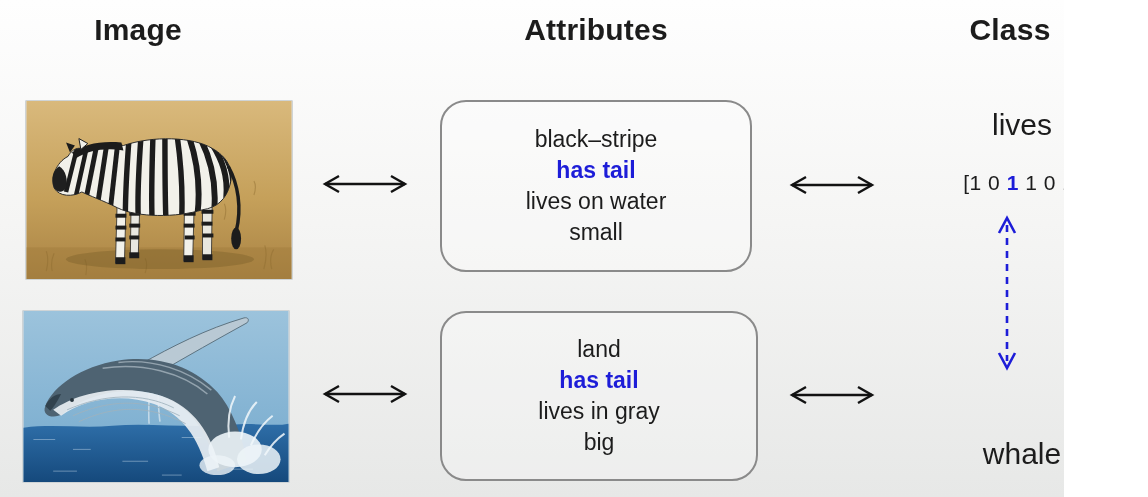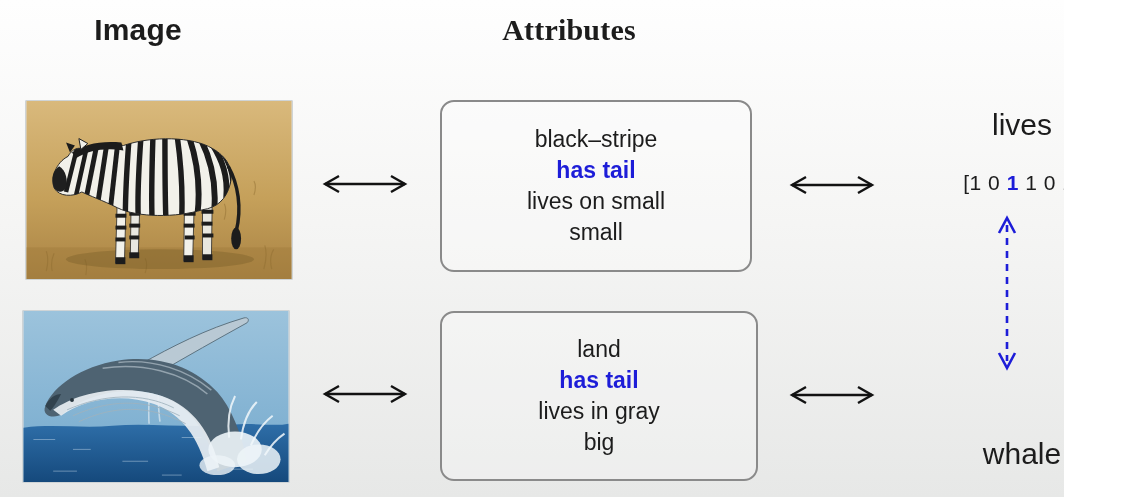--- a/index.html
+++ b/index.html
@@ -14,33 +14,33 @@
   .canvas{
     position:relative;width:1064px;height:497px;
     background:linear-gradient(to bottom,#fefefe 0%,#f5f5f4 45%,#e7e8e7 100%);
     overflow:hidden;
   }
   .hdr{
     position:absolute;width:200px;text-align:center;
     font-size:30px;font-weight:700;color:var(--ink);letter-spacing:.2px;
   }
   .hdr-image{left:38px;top:13px;}
-  .hdr-attributes{left:469px;top:13px;font-family:Liberation Serif, serif;}
+  .hdr-attributes{left:496px;top:13px;}
   .hdr-class{left:910px;top:13px;}
 
   figure.photo{
     position:absolute;border:1px solid #cfd4d6;background:#ddd;
     overflow:hidden;border-radius:1px;
   }
   .photo-zebra{left:25px;top:100px;width:268px;height:180px;}
   .photo-whale{left:22px;top:310px;width:268px;height:173px;}
   figure.photo svg{display:block;width:100%;height:100%;}
 
   .attr-box{
-    position:absolute;border:2px solid var(--boxborder);border-radius:14px;
+    position:absolute;border:2px solid var(--boxborder);border-radius:26px;
     display:flex;flex-direction:column;justify-content:center;align-items:center;
     background:rgba(255,255,255,0.25);
   }
   .attr-box-0{left:440px;top:100px;width:312px;height:172px;}
   .attr-box-1{left:440px;top:311px;width:318px;height:170px;}
   .attr-line{
     font-size:23px;line-height:31px;color:var(--ink);text-align:center;white-space:nowrap;
   }
   .attr-line.hl{color:var(--hl);font-weight:700;}
 
@@ -69,20 +69,21 @@
   svg.varrow{position:absolute;left:992px;top:213px;width:30px;height:160px;overflow:visible;}
   svg.varrow path{stroke:var(--hl);stroke-width:2.6;fill:none;}
 </style>
 </head>
 <body>
 
 <div class="canvas">
 
   <div class="hdr hdr-image">Image</div>
   <div class="hdr hdr-attributes">Attributes</div>
+  <div class="hdr hdr-class">Class</div>
 
   <figure class="photo photo-zebra">
     <svg viewBox="0 0 268 180" aria-hidden="true">
       <defs>
         <linearGradient id="gzgrass" x1="0" y1="0" x2="0" y2="1">
           <stop offset="0" stop-color="#d9b97c"></stop>
           <stop offset="0.55" stop-color="#c5a05a"></stop>
           <stop offset="1" stop-color="#a98344"></stop>
         </linearGradient>
         <clipPath id="zclip">
@@ -229,21 +230,21 @@
   </svg>
   <svg class="harrow harrow-bottom-right" viewBox="0 0 94 30">
     <path d="M7,15 H87"></path>
       <path d="M21,7 L7,15 L21,23"></path>
       <path d="M73,7 L87,15 L73,23"></path>
   </svg>
 
   <div class="attr-box attr-box-0">
       <div class="attr-line">black–stripe</div>
       <div class="attr-line hl">has tail</div>
-      <div class="attr-line">lives on small</div>
+      <div class="attr-line">lives on water</div>
       <div class="attr-line">small</div>
     </div>
   <div class="attr-box attr-box-1">
       <div class="attr-line">land</div>
       <div class="attr-line hl">has tail</div>
       <div class="attr-line">lives in gray</div>
       <div class="attr-line">big</div>
     </div>
 
   <div class="class-label class-label-zebra">lives</div>

